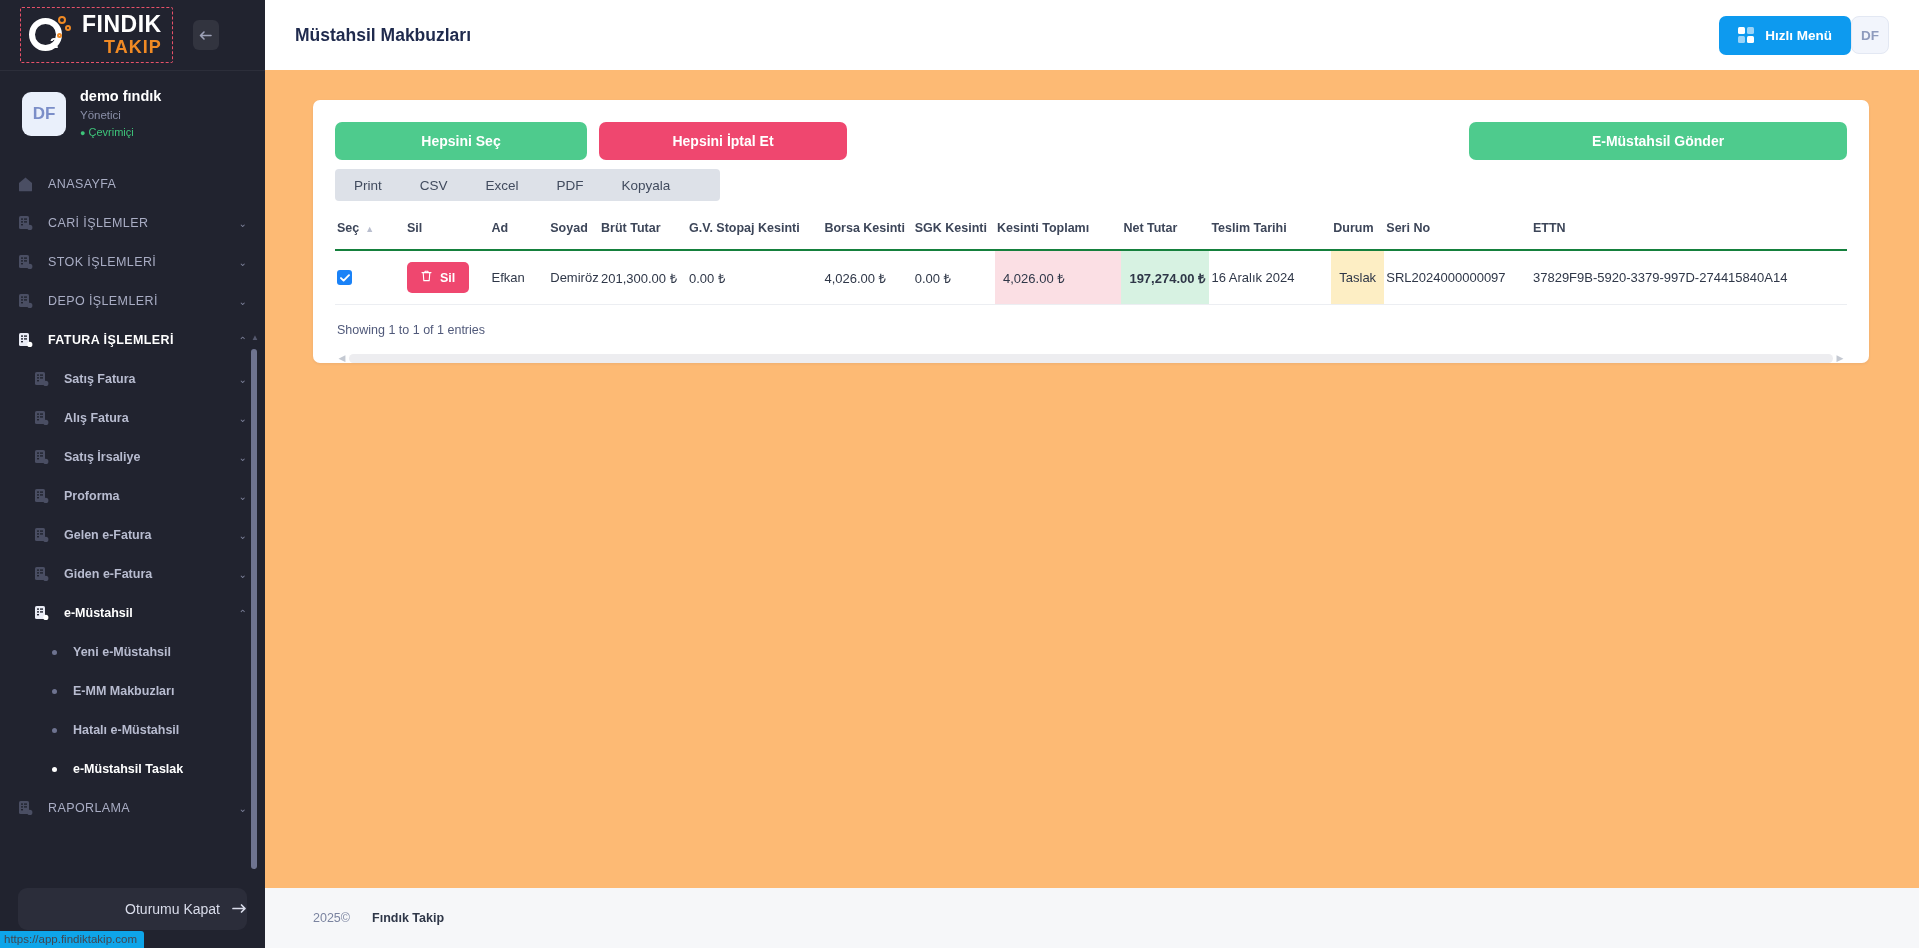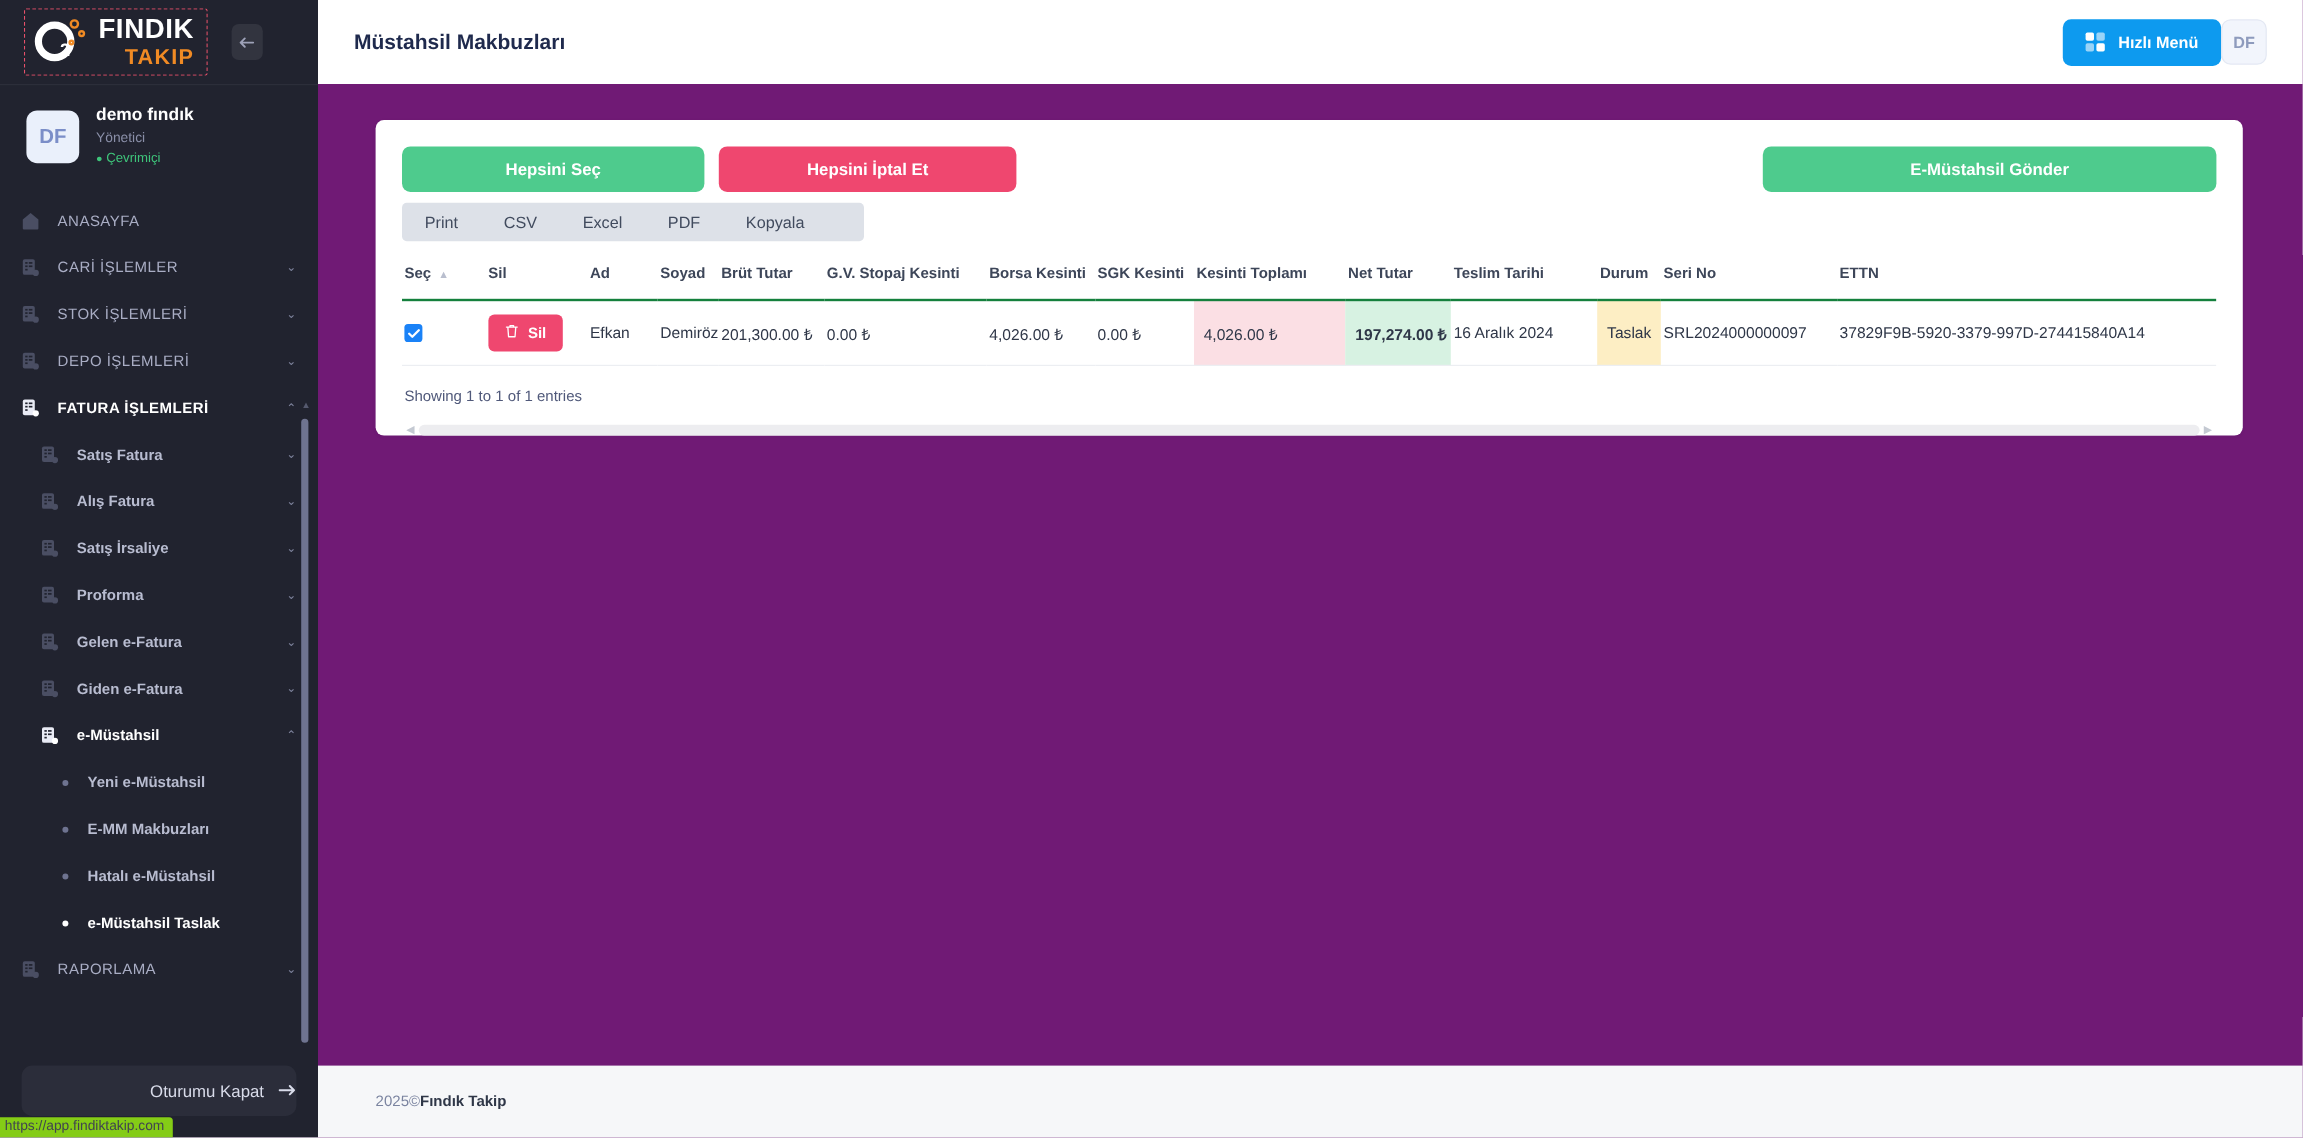--- a/index.html
+++ b/index.html
@@ -113,28 +113,28 @@
 
   .logout-wrap { padding: 12px 18px 18px 18px; }
   .logout-btn {
     background: #2b2d3a; border-radius: 9px; height: 42px;
     display: flex; align-items: center; justify-content: flex-end; gap: 12px;
     color: #d9dcea; font-size: 14px; cursor: pointer;
   }
 
   .status-url {
     position: absolute; left: 0; bottom: 0;
-    background: #84cc16; color: #41454f;
+    background: #0ea5e9; color: #41454f;
     font-size: 11.5px; padding: 2px 7px 3px 4px;
     border-top-right-radius: 3px;
     z-index: 40;
   }
 
   
-  .main { flex: 1; display: flex; flex-direction: column; background: #701a75; min-width: 0; }
+  .main { flex: 1; display: flex; flex-direction: column; background: #fdba74; min-width: 0; }
   .topbar {
     height: 70px; background: #ffffff;
     display: flex; align-items: center; padding: 0 30px 0 30px;
     flex: 0 0 70px;
   }
   .page-title { color: #1f2a4d; font-size: 17.5px; font-weight: 600; }
   .topbar-right { margin-left: auto; display: flex; align-items: center; gap: 0; }
   .quick-btn {
     background: #0d9aef; color: #fff; border: none; border-radius: 7px;
     height: 39px; padding: 0 19px; font-size: 13.5px; font-weight: 600;
@@ -219,21 +219,21 @@
     position: relative;
   }
   .hs-arrow { color: #c4c9d2; font-size: 9px; width: 14px; text-align: center; }
   .hs-track { flex: 1; height: 9px; background: #ededf0; border-radius: 5px; }
 
   .footer {
     height: 60px; display: flex; align-items: center;
     padding-left: 48px; color: #5c6580; font-size: 12.5px;
     background: #f6f7f9;
   }
-  .footer .yr { color: #7b84a0; margin-right: 0; }
+  .footer .yr { color: #7b84a0; margin-right: 22px; }
   .footer .nm { color: #2f3748; font-weight: 600; }
 </style>
 </head>
 <body>
 
 <div class="app">
 
   <aside class="sidebar">
 
     <div class="brand-row">

